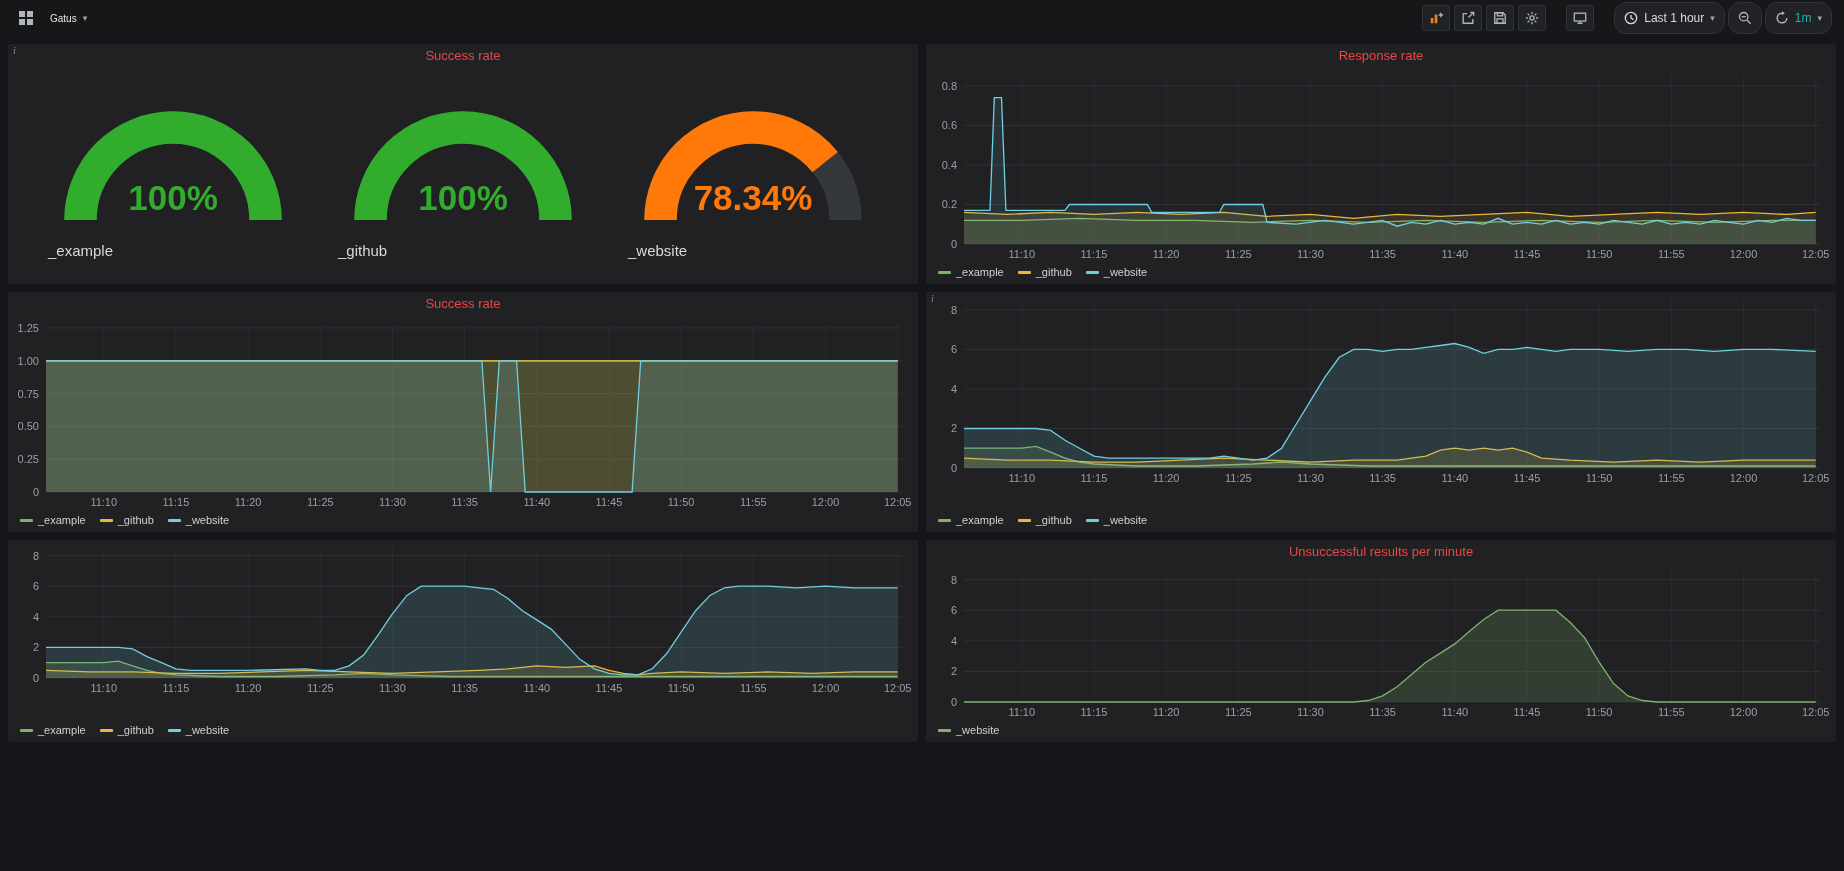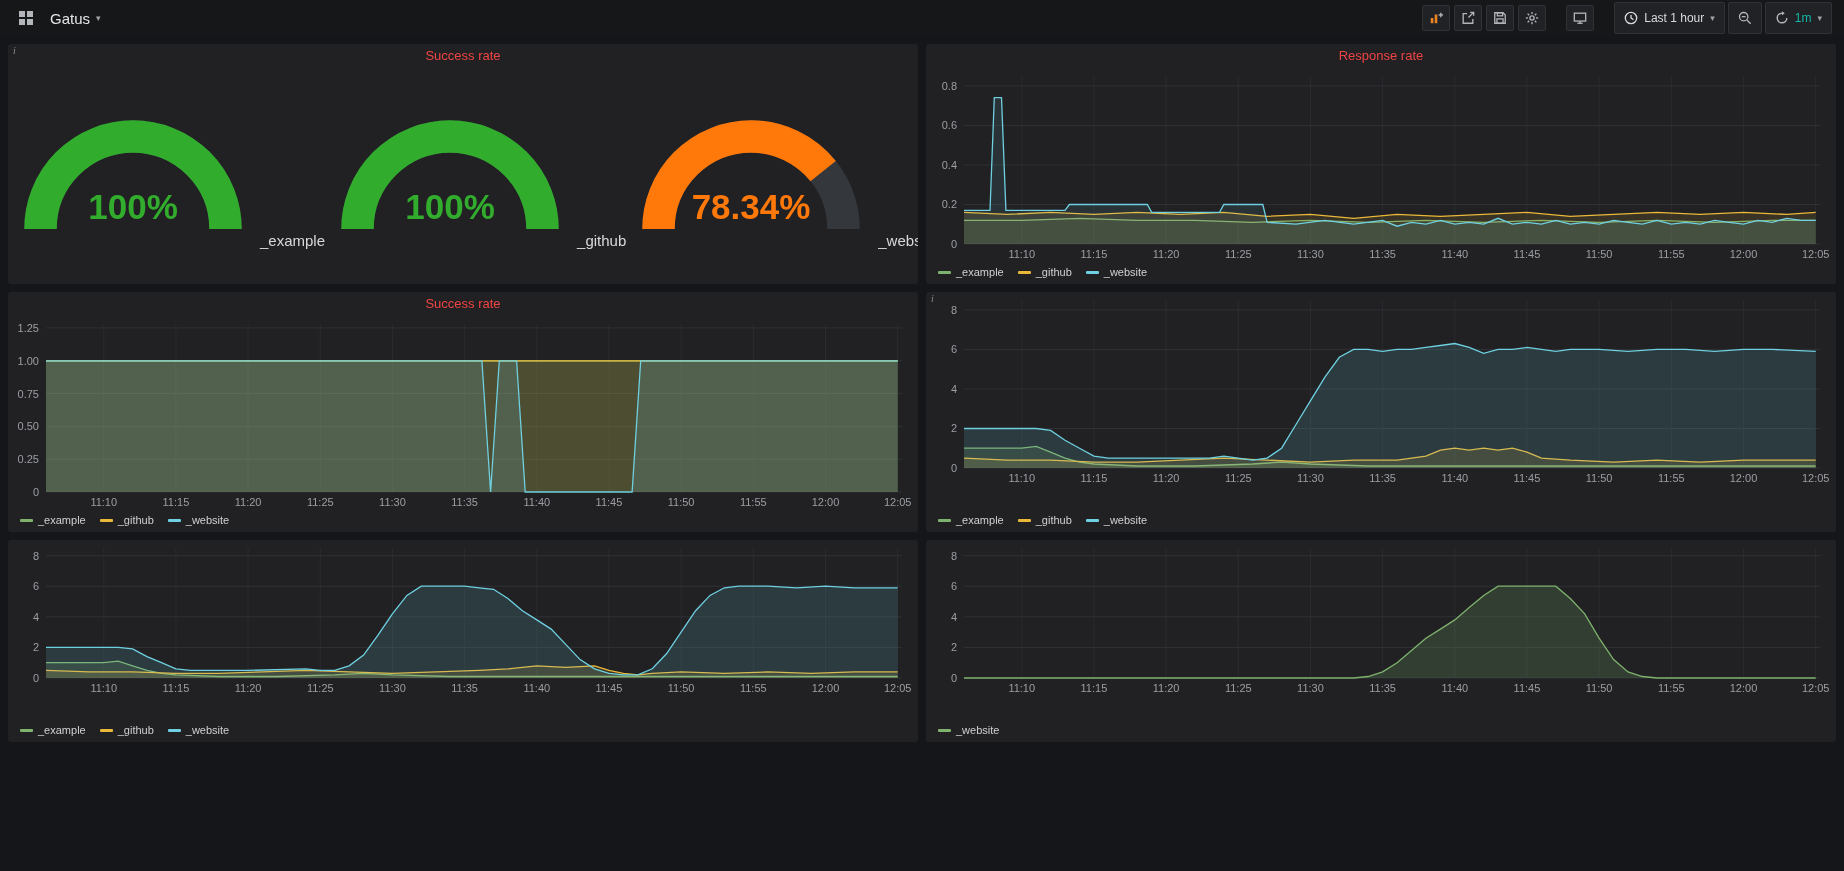--- a/index.html
+++ b/index.html
@@ -7,27 +7,27 @@
   body { background:#141619; font-family:"Liberation Sans",sans-serif; color:#d8d9da; }
 
   
   .navbar { height:36px; display:flex; justify-content:space-between; align-items:center;
             padding:0 12px; background:#161719; }
   .nav-left, .nav-right { display:flex; align-items:center; }
   .nav-left { gap:10px; }
   .nav-icon-btn { background:transparent; border:none; padding:4px 6px; border-radius:2px;
                   display:flex; align-items:center; cursor:pointer; }
   .dash-title-wrap { display:flex; align-items:center; gap:6px; cursor:pointer; }
-  .dash-title { font-size:15px; color:#e4e5e6; font-weight:500; }
+  .dash-title { font-size:10px; color:#e4e5e6; font-weight:500; }
   .caret { font-size:9px; color:#9fa2a7; line-height:1; }
   .nav-right { gap:6px; }
   .nav-right .icon-set { display:flex; align-items:center; gap:4px; margin-right:14px; }
   .btn-group { display:flex; align-items:center; gap:3px; }
   .nav-btn { display:flex; align-items:center; gap:6px; background:#202226; border:1px solid #2f3237;
-             color:#d8d9da; font-size:12px; padding:4px 9px; height:32px; border-radius:2px;
+             color:#d8d9da; font-size:12px; padding:4px 9px; height:32px; border-radius:12px;
              cursor:pointer; font-family:inherit; }
   .nav-icon-btn.boxed { background:#202226; border:1px solid #2f3237; height:26px; width:28px;
                         justify-content:center; }
   .refresh-int { color:#14b8a6; font-weight:500; }
   svg.nicon { display:block; }
 
   
   .dashboard { display:grid; grid-template-columns:1fr 1fr; grid-template-rows:240px 240px 202px;
                gap:8px; padding:8px; }
   .panel { background:#212124; border-radius:3px; position:relative; display:flex;
@@ -40,21 +40,21 @@
   .legend { height:20px; display:flex; align-items:center; gap:14px; padding:0 12px 4px; }
   .legend-item { display:flex; align-items:center; gap:5px; font-size:11px; color:#cfd0d2;
                  cursor:pointer; }
   .legend-mark { width:13px; height:3px; border-radius:1px; display:inline-block; }
 
   svg text { font-family:"Liberation Sans",sans-serif; }
   .tick { fill:#9b9ea3; font-size:11px; }
 
   
   .gauges { flex:1; display:flex; align-items:center; justify-content:space-evenly; padding-bottom:4px; }
-  .gauge { display:flex; flex-direction:row; align-items:flex-end; gap:2px; }
+  .gauge { display:flex; flex-direction:column; align-items:flex-start; gap:2px; }
   .gauge-svg { width:250px; height:150px; }
   .gauge-value { font-size:28px; font-weight:bold; }
   .gauge-label { font-size:15px; color:#d8d9da; }
 </style>
 </head>
 <body>
 
 <header class="navbar">
   <div class="nav-left">
     <button class="nav-icon-btn">
@@ -413,20 +413,21 @@
           <span>_github</span>
         </span>
         <span class="legend-item">
           <span class="legend-mark" style="background: rgb(110, 208, 224);"></span>
           <span>_website</span>
         </span>
       </div>
   </section>
 
   <section class="panel">
+    <div class="panel-title">Unsuccessful results per minute</div>
     <div class="chart"><svg width="910" height="158">
           <line x1="95.74030354131534" x2="95.74030354131534" y1="8" y2="138" stroke="#292b2f"></line>
           <text x="95.74030354131534" y="152" text-anchor="middle" class="tick">11:10</text>
           <line x1="167.91568296795953" x2="167.91568296795953" y1="8" y2="138" stroke="#292b2f"></line>
           <text x="167.91568296795953" y="152" text-anchor="middle" class="tick">11:15</text>
           <line x1="240.09106239460374" x2="240.09106239460374" y1="8" y2="138" stroke="#292b2f"></line>
           <text x="240.09106239460374" y="152" text-anchor="middle" class="tick">11:20</text>
           <line x1="312.26644182124795" x2="312.26644182124795" y1="8" y2="138" stroke="#292b2f"></line>
           <text x="312.26644182124795" y="152" text-anchor="middle" class="tick">11:25</text>
           <line x1="384.4418212478921" x2="384.4418212478921" y1="8" y2="138" stroke="#292b2f"></line>

